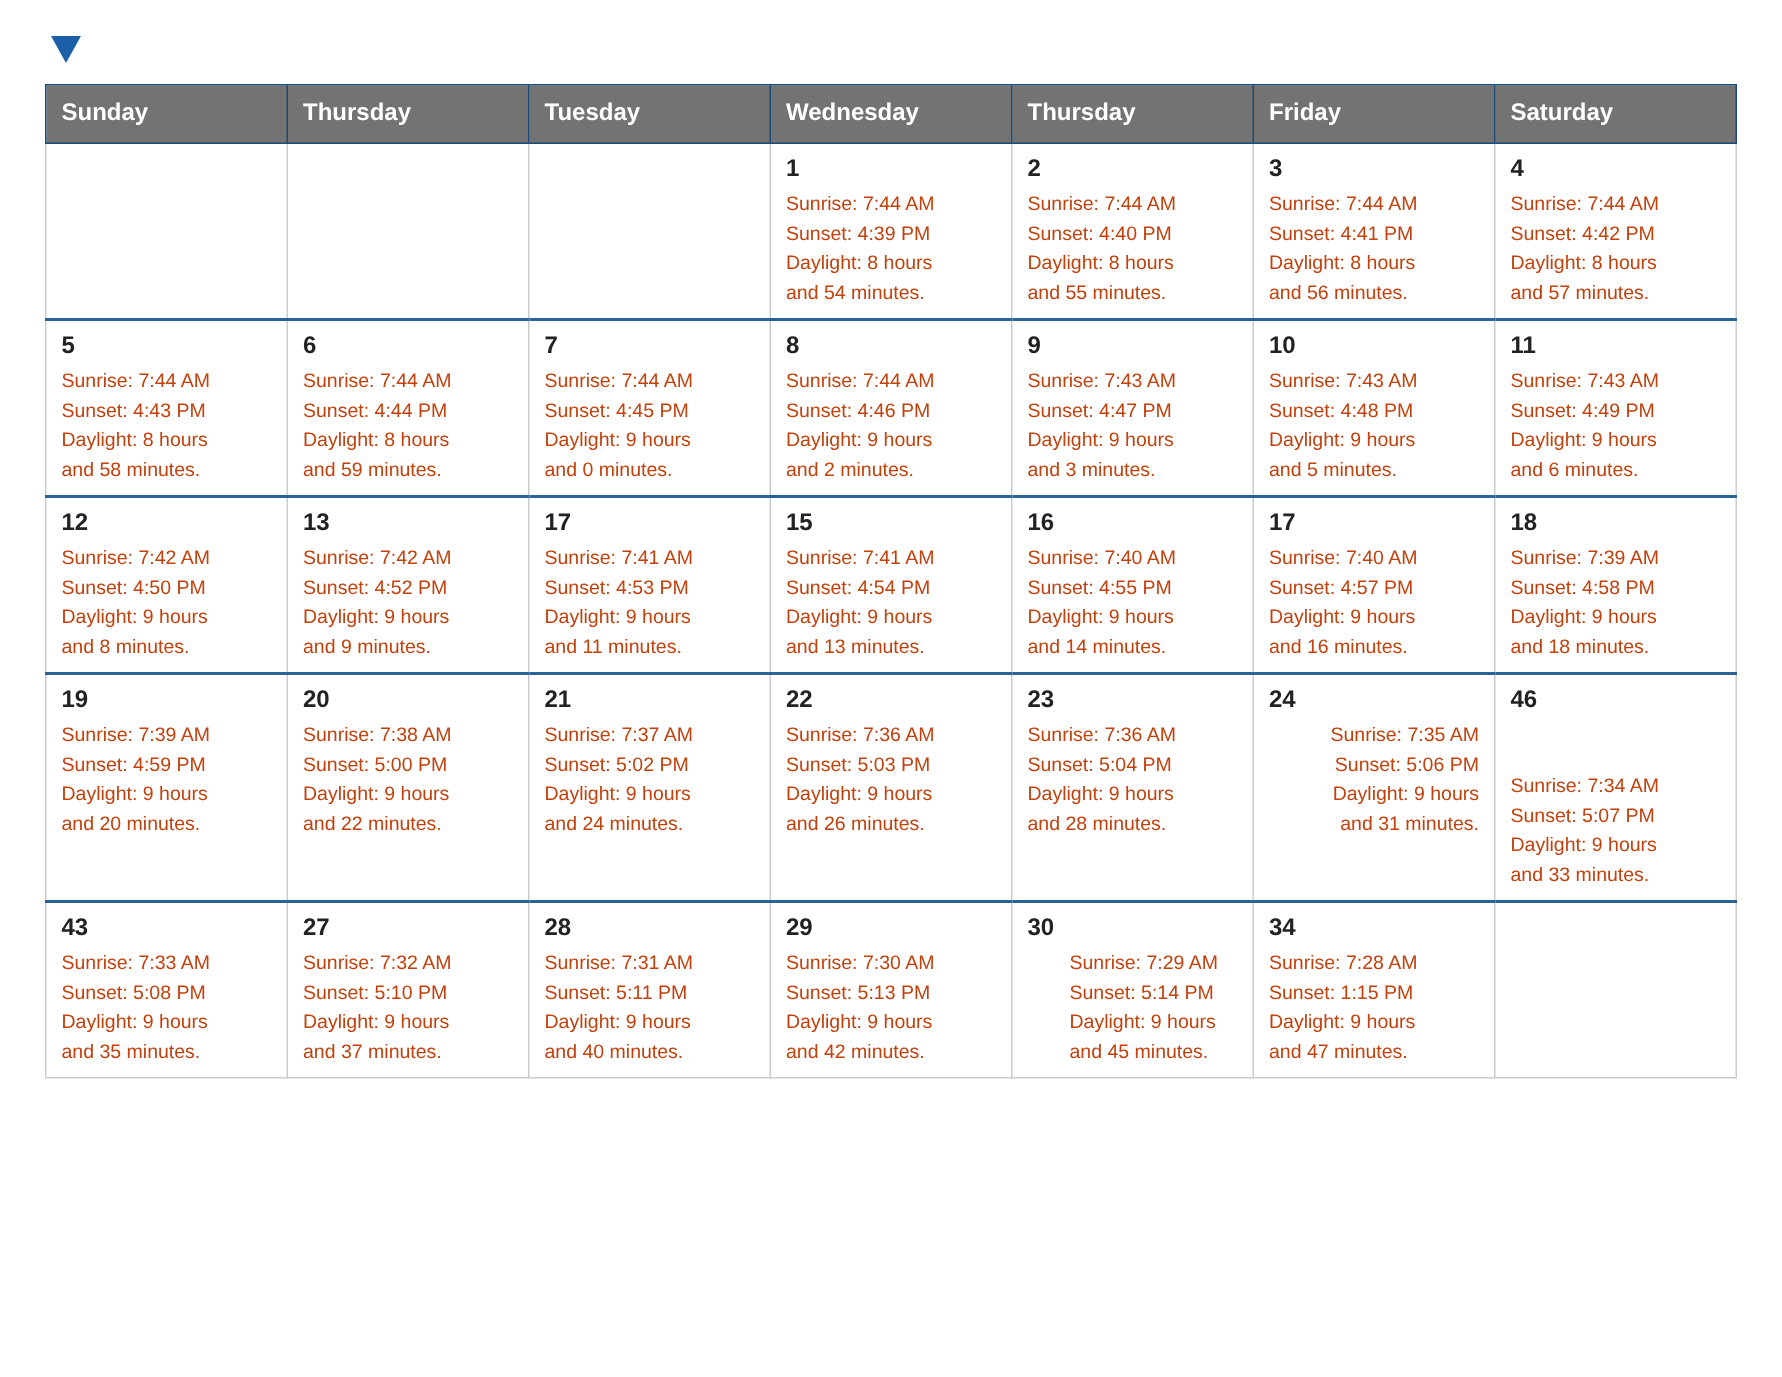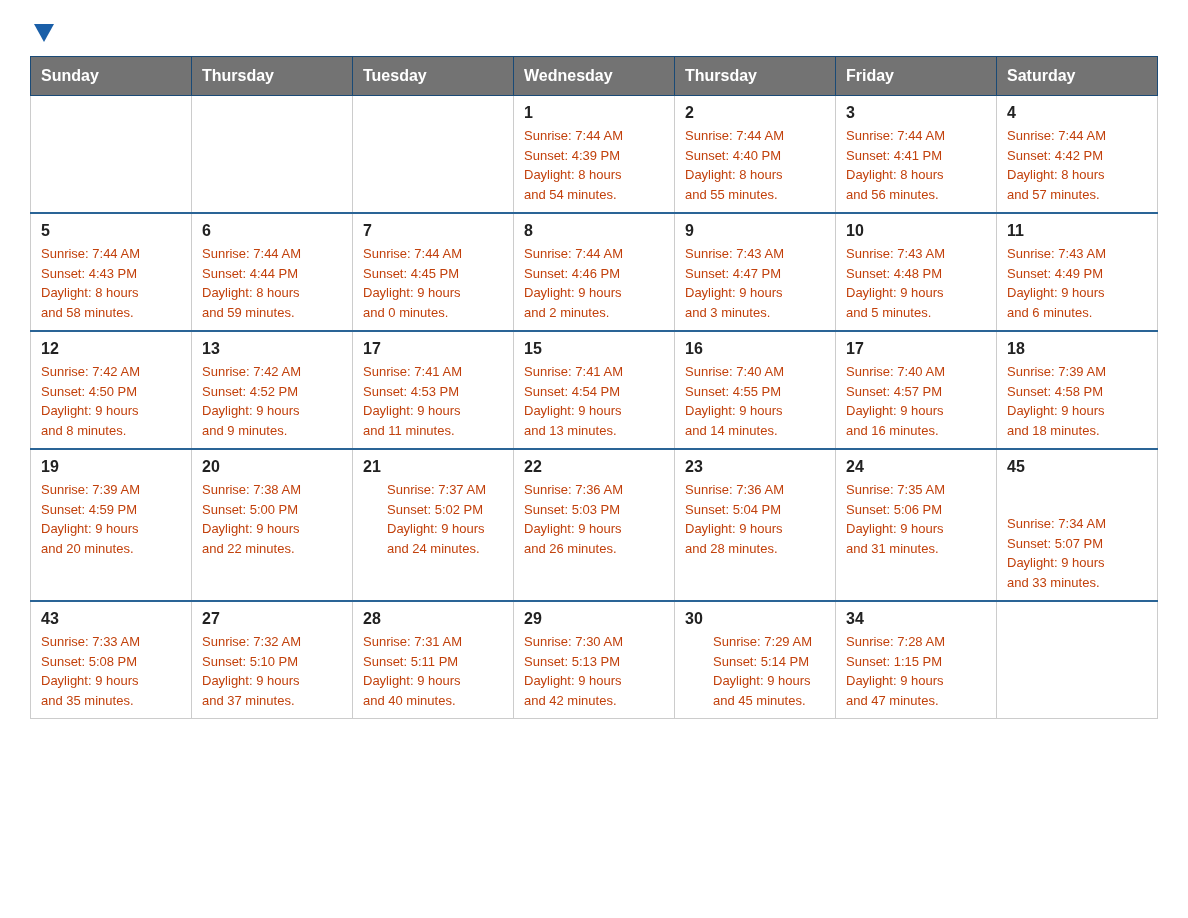--- a/index.html
+++ b/index.html
@@ -278,48 +278,48 @@
         </td>
         <td>
           <span class="day-number">20</span>
           <div class="day-info" style="white-space: pre-line;">Sunrise: 7:38 AM
 Sunset: 5:00 PM
 Daylight: 9 hours
 and 22 minutes.</div>
         </td>
         <td>
           <span class="day-number">21</span>
-          <div class="day-info" style="white-space: pre-line; margin-left: 24px;">Sunrise: 7:37 AM
+          <div class="day-info" style="white-space: pre-line;">Sunrise: 7:37 AM
 Sunset: 5:02 PM
 Daylight: 9 hours
 and 24 minutes.</div>
         </td>
         <td>
           <span class="day-number">22</span>
           <div class="day-info" style="white-space: pre-line;">Sunrise: 7:36 AM
 Sunset: 5:03 PM
 Daylight: 9 hours
 and 26 minutes.</div>
         </td>
         <td>
           <span class="day-number">23</span>
           <div class="day-info" style="white-space: pre-line;">Sunrise: 7:36 AM
 Sunset: 5:04 PM
 Daylight: 9 hours
 and 28 minutes.</div>
         </td>
         <td>
           <span class="day-number">24</span>
-          <div class="day-info" style="white-space: pre-line;">Sunrise: 7:35 AM
+          <div class="day-info" style="white-space: pre-line; text-align: right;">Sunrise: 7:35 AM
 Sunset: 5:06 PM
 Daylight: 9 hours
 and 31 minutes.</div>
         </td>
         <td>
-          <span class="day-number">45</span>
+          <span class="day-number">46</span>
           <div class="day-info" style="white-space: pre-line; margin-top: 38px;">Sunrise: 7:34 AM
 Sunset: 5:07 PM
 Daylight: 9 hours
 and 33 minutes.</div>
         </td>
       </tr>
       <tr class="row-separator">
         <td>
           <span class="day-number">43</span>
           <div class="day-info" style="white-space: pre-line;">Sunrise: 7:33 AM

